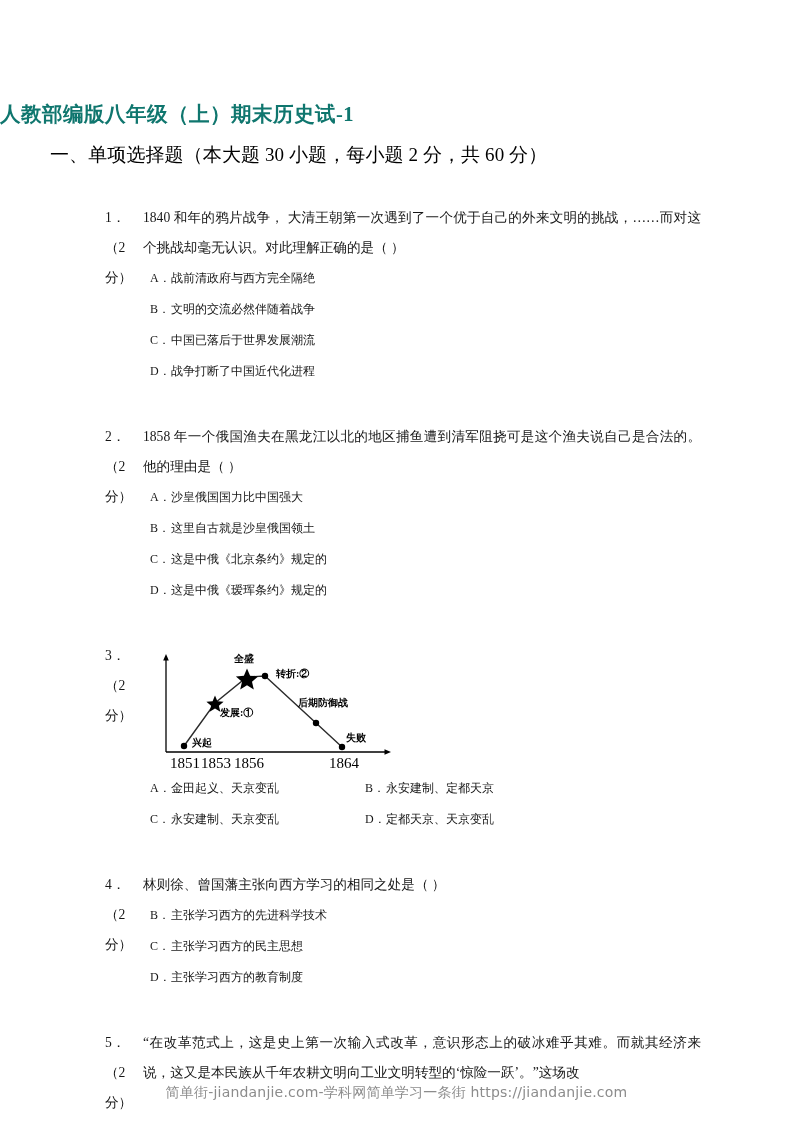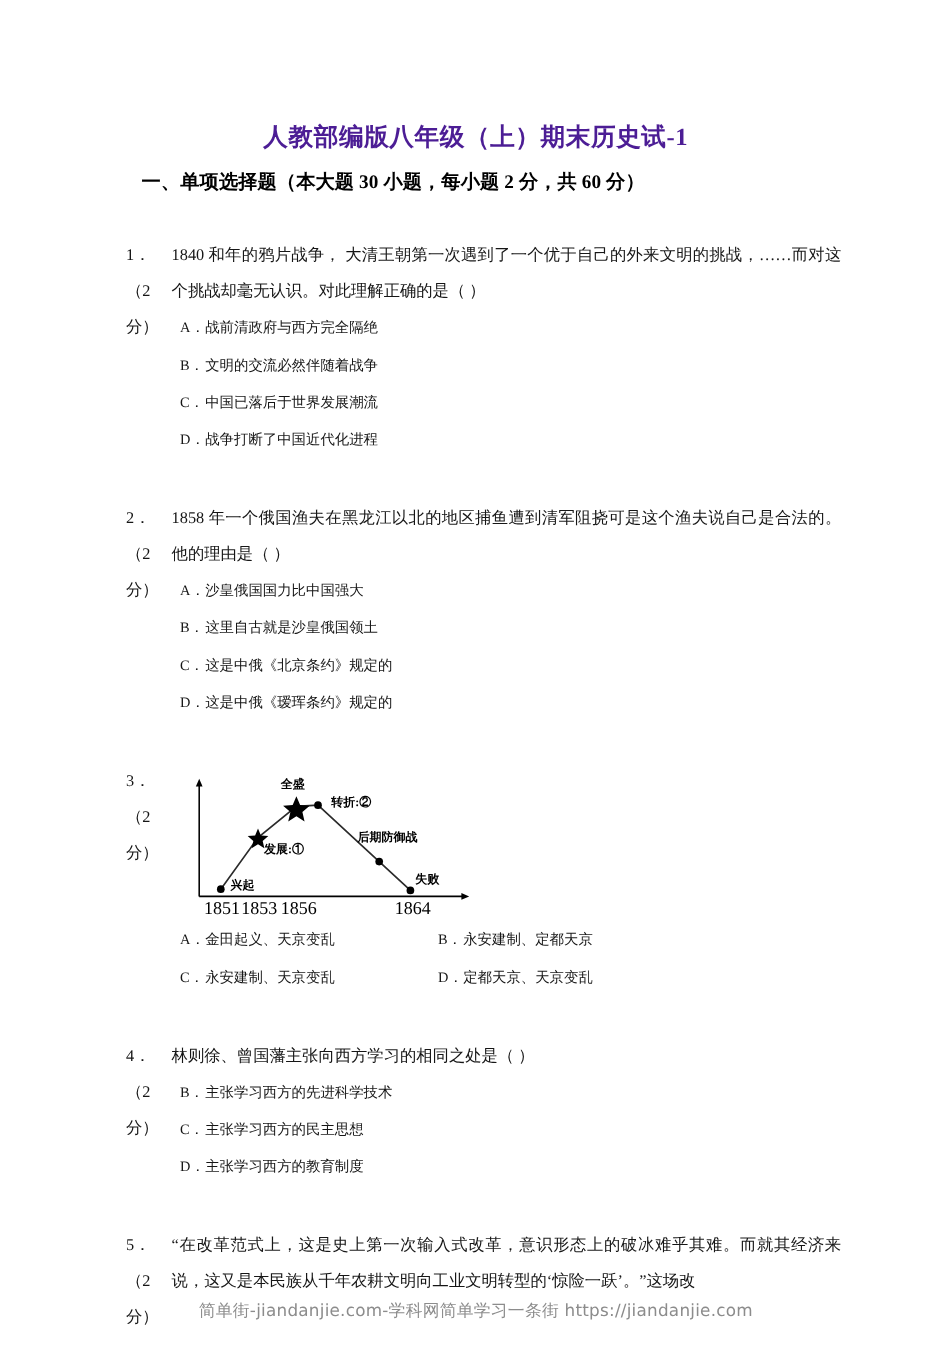--- a/index.html
+++ b/index.html
@@ -23,37 +23,37 @@
   }
   .content {
     position: absolute;
     left: 0;
     top: 0;
     width: 793px;
   }
 
   
   .doc-title {
-    text-align: center;
+    text-align: left;
     font-size: 20.5px;
     font-weight: bold;
     letter-spacing: 0.5px;
     margin: 0;
     padding-top: 100px;
-    color: #4c1d95;
+    color: #0f766e;
   }
 
   
   .section-head {
-    font-size: 16px;
-    font-weight: bold;
+    font-size: 19px;
+    font-weight: normal;
     color: #000;
     margin: 0;
     padding-top: 14px;
-    padding-left: 118px;
+    padding-left: 50px;
     letter-spacing: 0.1px;
   }
 
   
   .q-block {
     padding-left: 105px;
     padding-right: 92px;
     margin-top: 35px;
   }
   .q-stem {

